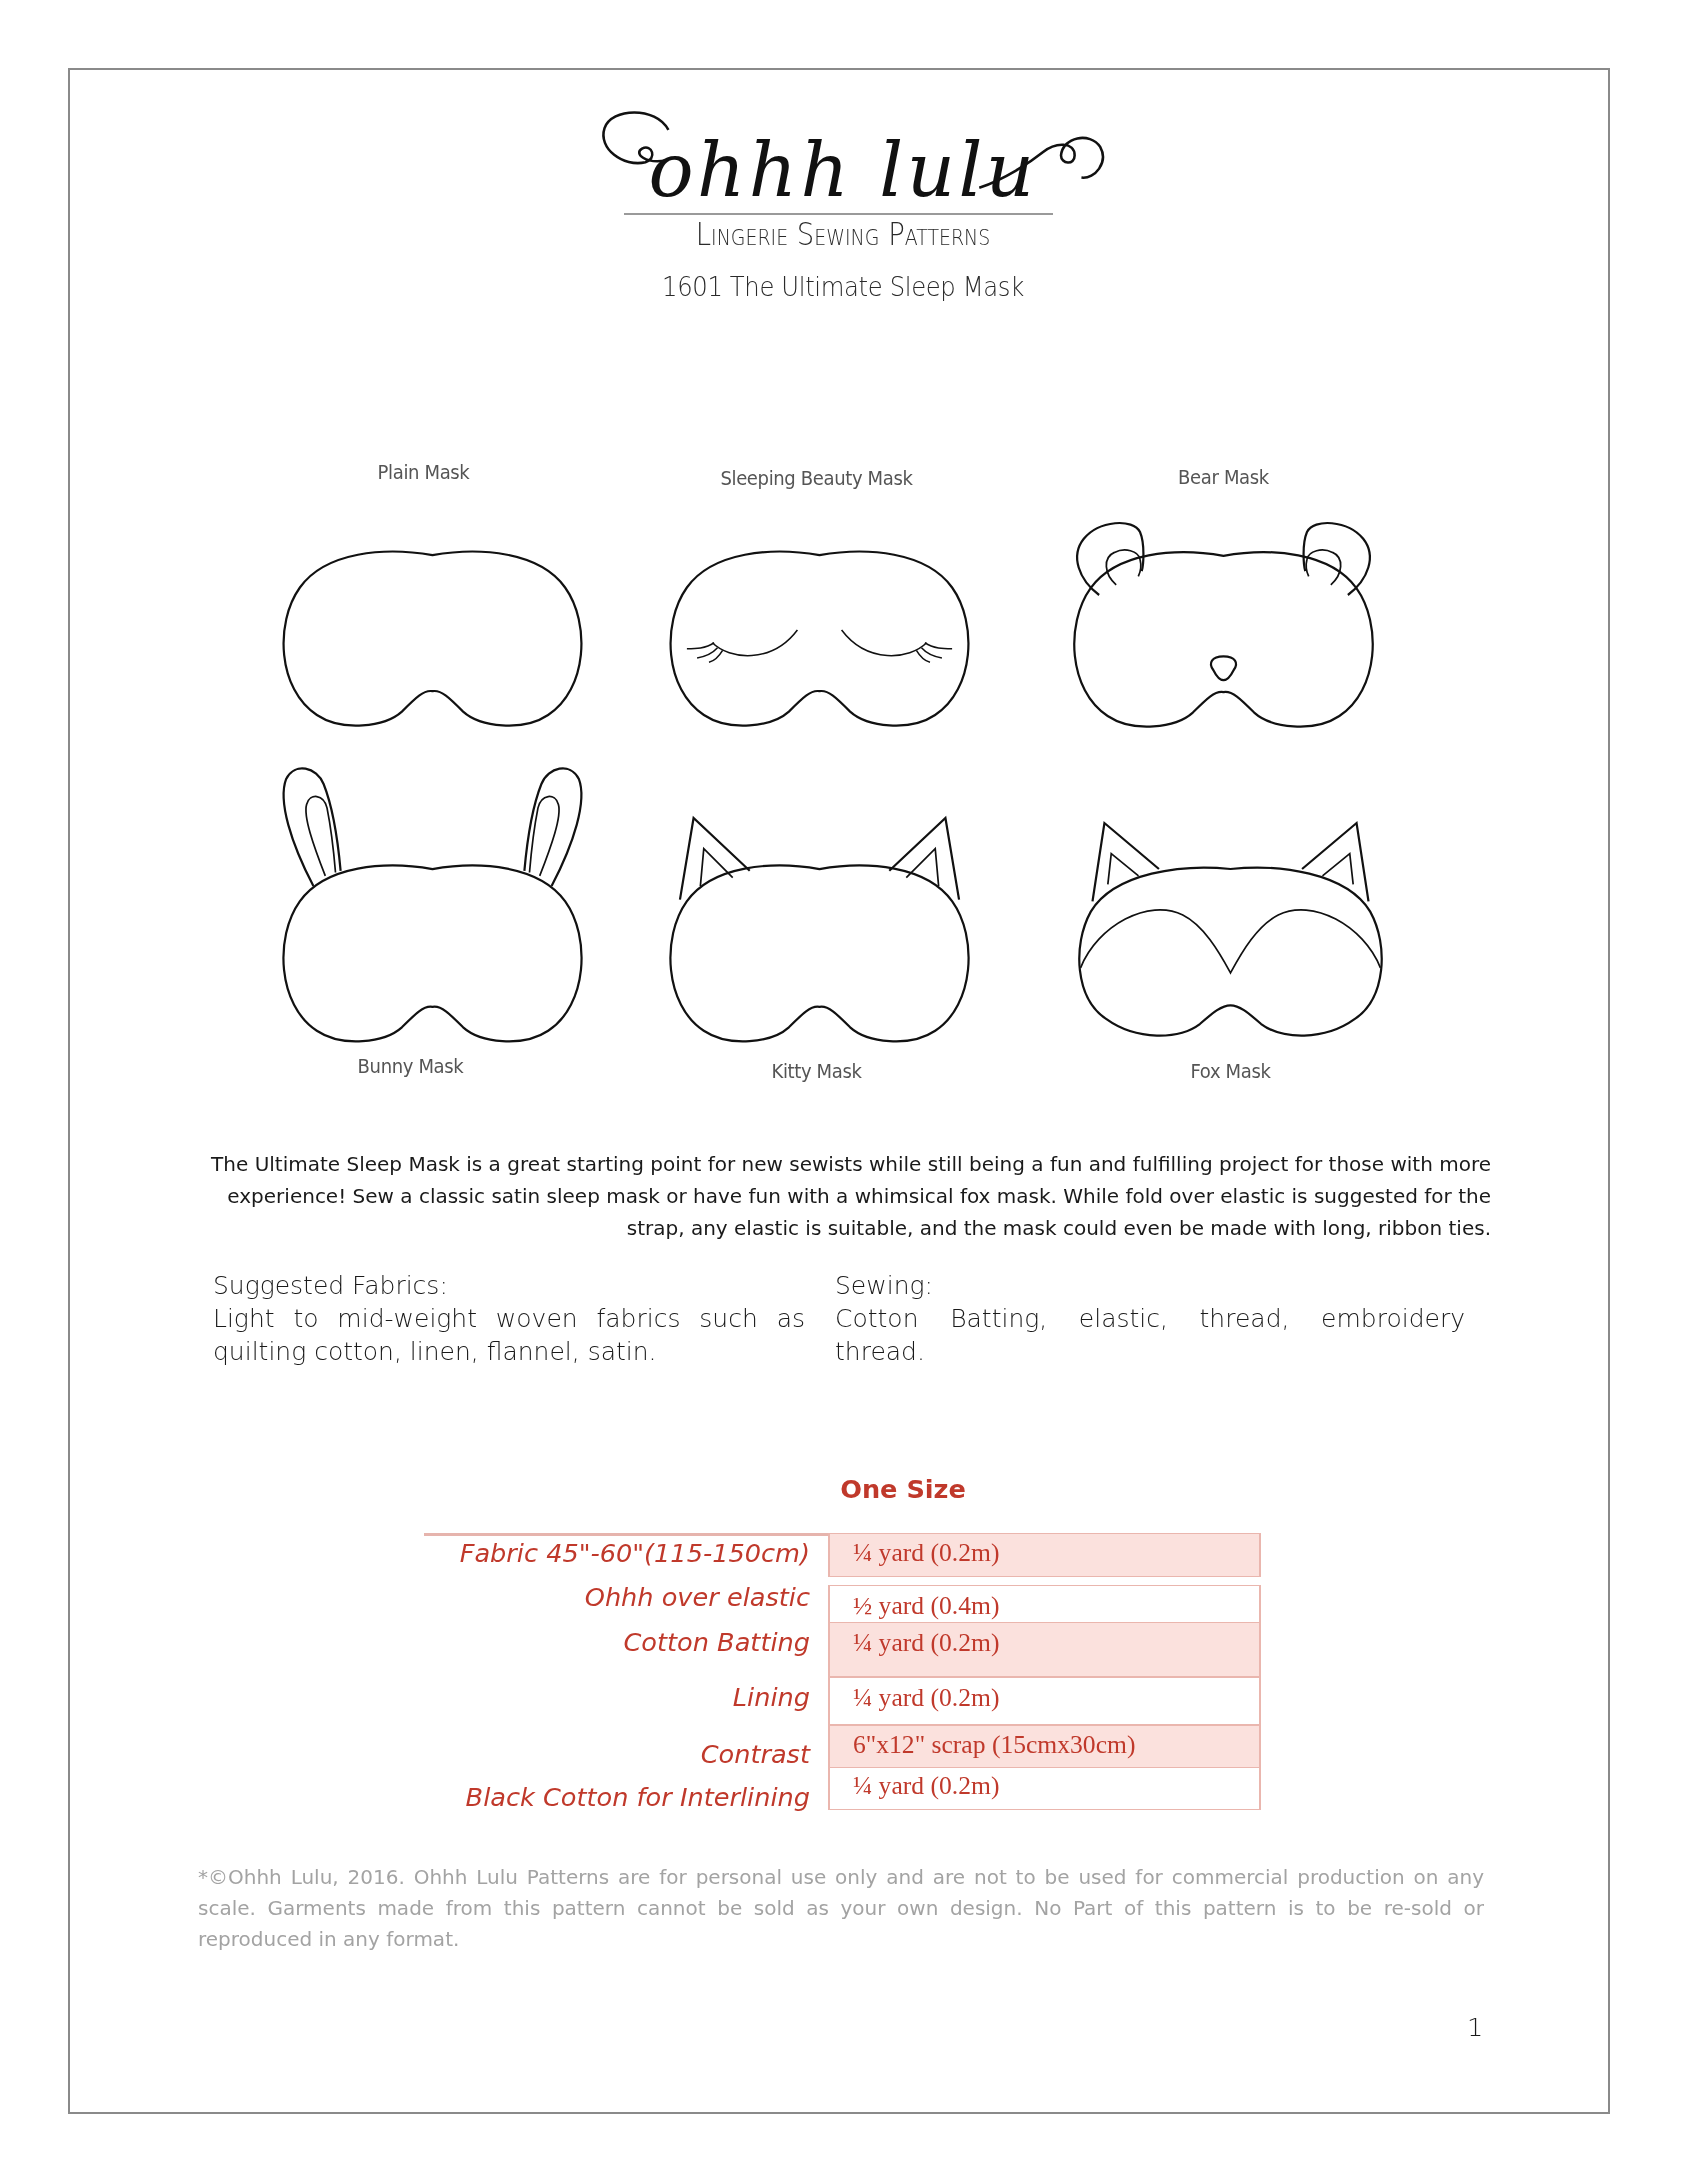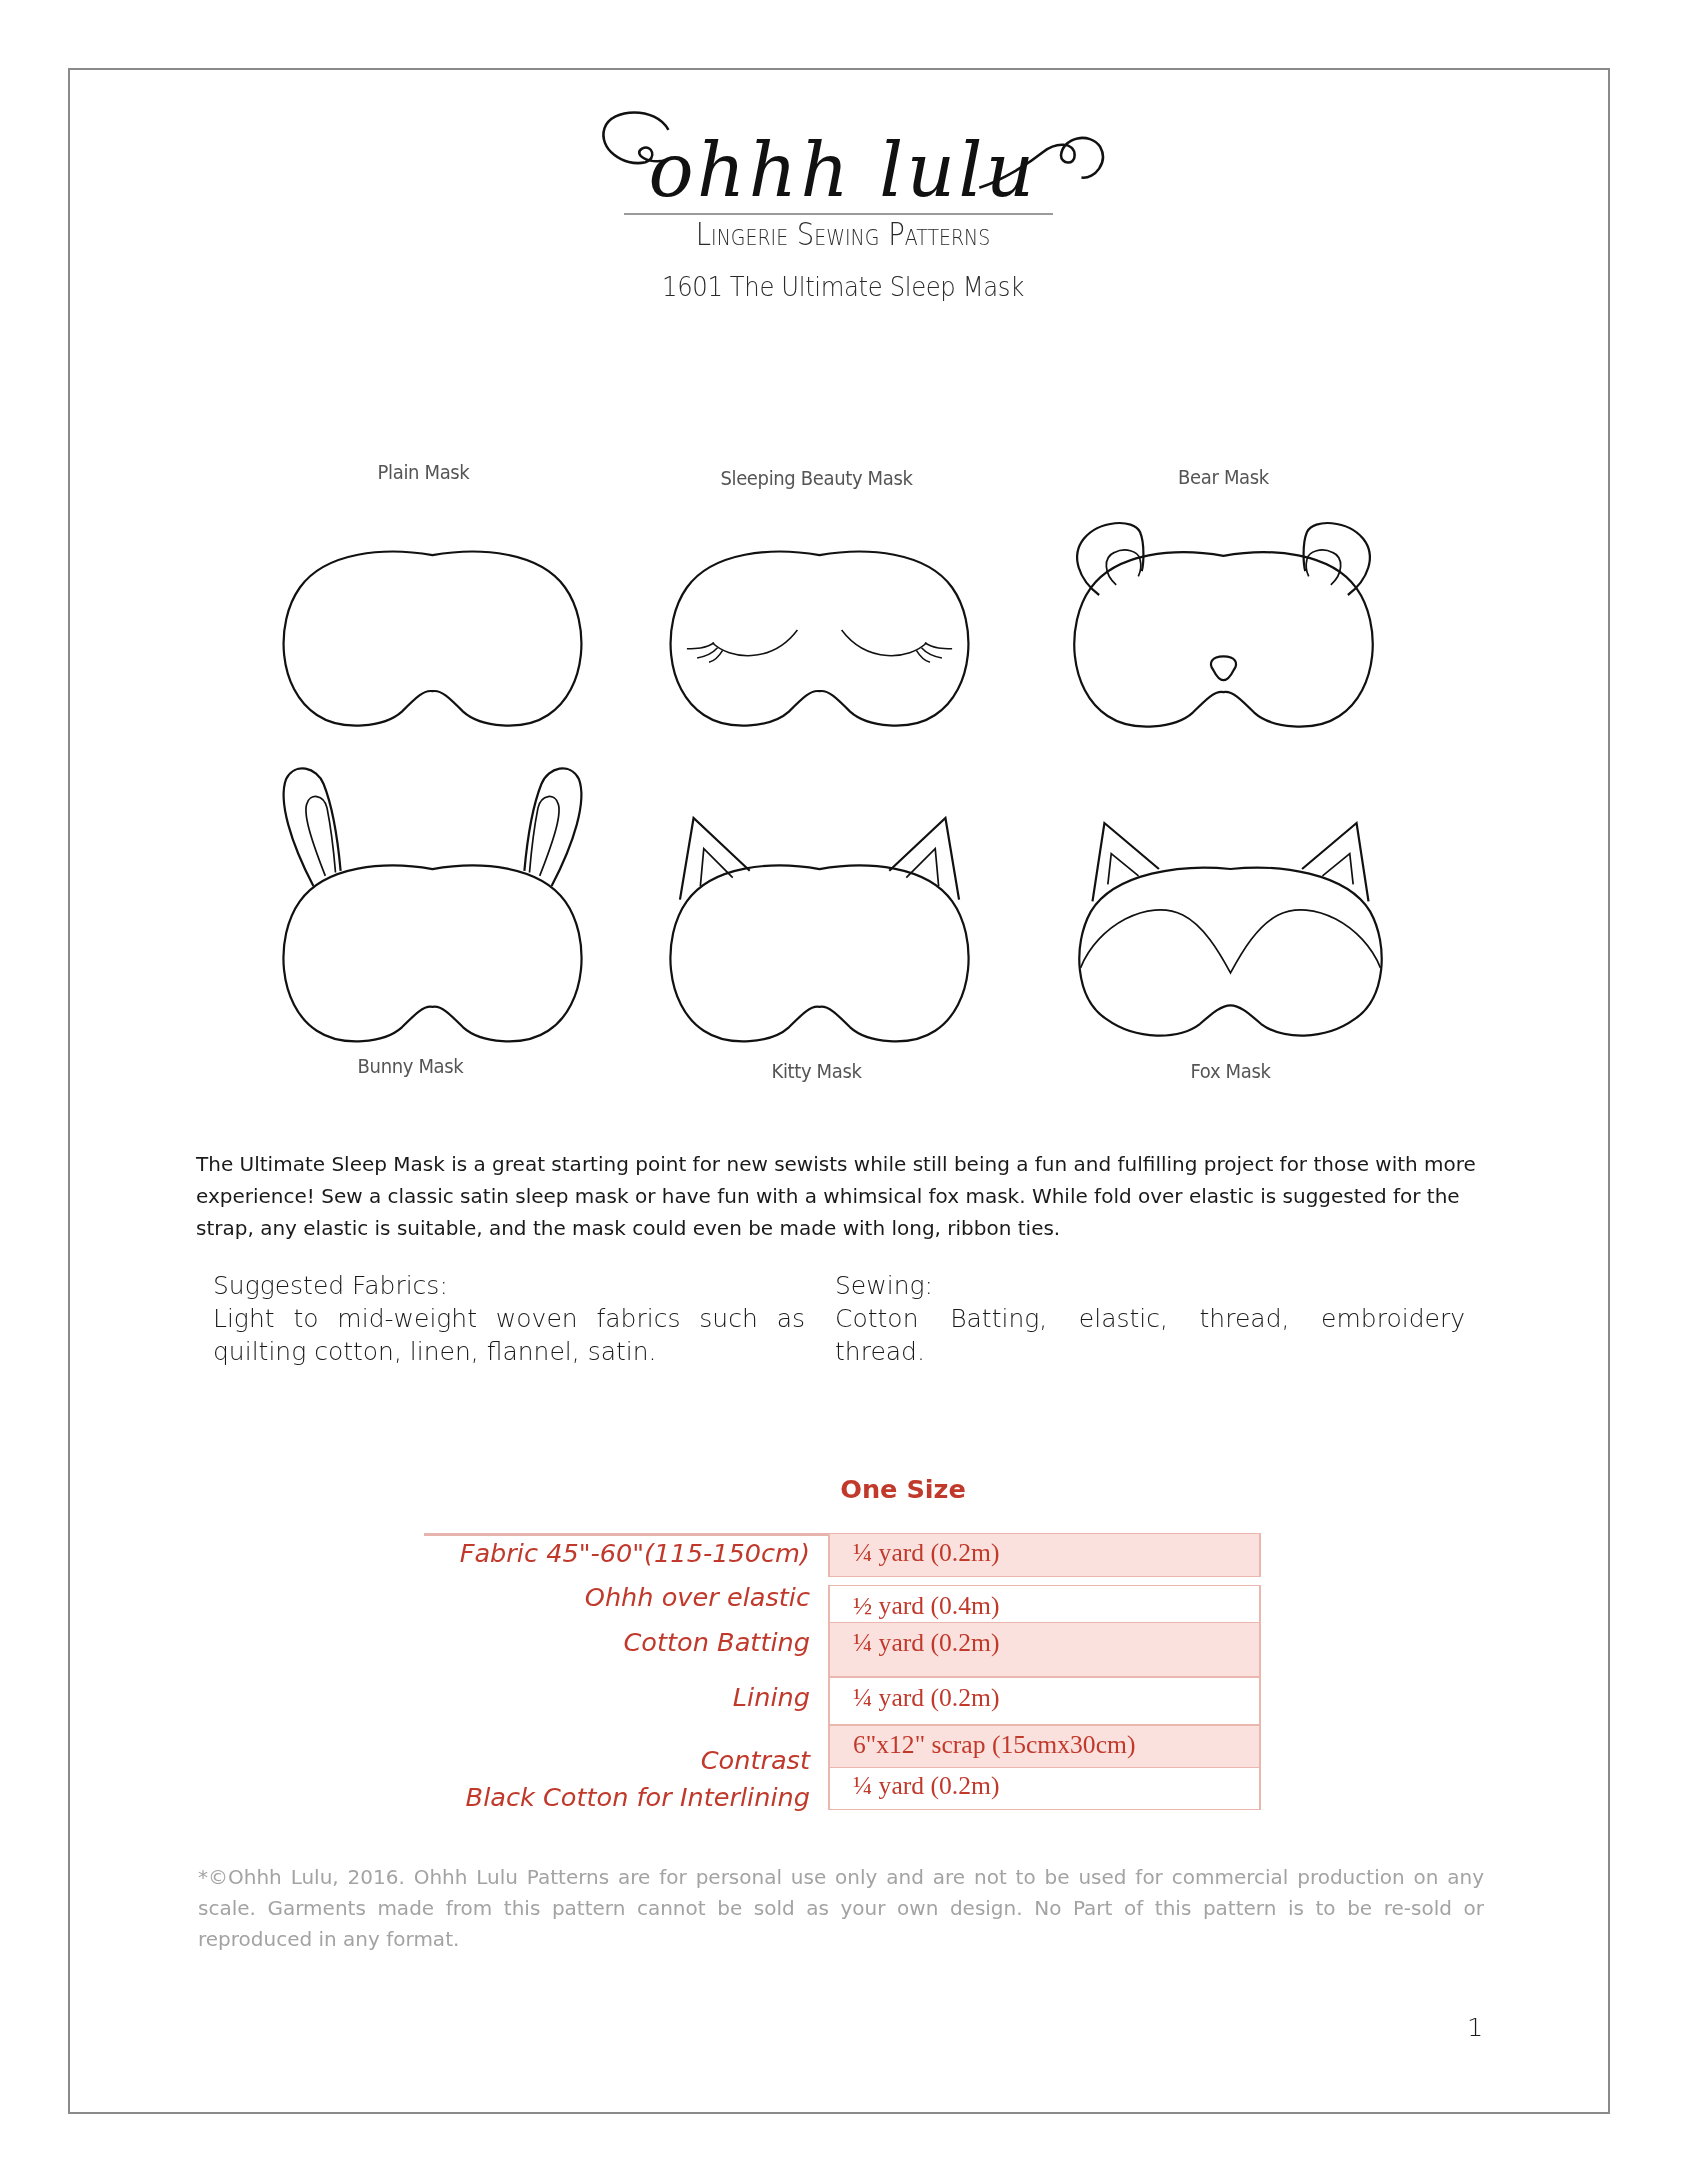--- a/index.html
+++ b/index.html
@@ -17,21 +17,21 @@
   .doc-title { position: absolute; left: 545px; top: 271px; width: 596px; text-align: center;
                font-family: "DejaVu Sans", sans-serif; font-size: 27px; color: #2a2a2a; letter-spacing: -0.4px;
                transform: scaleX(0.9); font-weight: 300; }
 
   
   .mask-label { position: absolute; text-align: center; font-family: "DejaVu Sans", sans-serif;
                 font-size: 19.6px; color: #555555; letter-spacing: -0.4px; width: 273px; transform: scaleX(0.92); }
   .mask-svg { position: absolute; overflow: visible; }
 
   
-  .intro { position: absolute; left: 196px; top: 1148px; width: 1295px; text-align: left;
+  .intro { position: absolute; left: 196px; top: 1148px; width: 1295px; text-align: right;
            font-family: "DejaVu Sans", sans-serif; font-size: 20px; line-height: 32px; color: #1a1a1a; }
 
   .col { position: absolute; top: 1269px; font-family: "DejaVu Sans", sans-serif; font-size: 25px;
          line-height: 33px; color: #1a1a1a; font-weight: 300; }
   .col .hd { display: block; }
   .col .bd { display: block; text-align: justify; text-align-last: left; }
   .col-left { left: 213px; width: 592px; }
   .col-right { left: 835px; width: 630px; }
 
   
@@ -165,21 +165,21 @@
   </div>
   <div class="yrow" style="top:89px;">
     <div class="ylabel" style="top:5.1px;">Cotton Batting</div>
     <div class="yval shade" style="top:0px; height:55px; line-height:39px;">¼ yard (0.2m)</div>
   </div>
   <div class="yrow" style="top:144px;">
     <div class="ylabel" style="top:5.1px;">Lining</div>
     <div class="yval" style="top:0px; height:48px; line-height:39px;">¼ yard (0.2m)</div>
   </div>
   <div class="yrow" style="top:192px;">
-    <div class="ylabel" style="top:20px;margin-left:20px;">Contrast</div>
+    <div class="ylabel" style="top:14px;margin-left:20px;">Contrast</div>
     <div class="yval shade" style="top:0px; height:43px; line-height:37px;">6"x12" scrap (15cmx30cm)</div>
   </div>
   <div class="yrow" style="top:234px;">
     <div class="ylabel" style="top:1.7px;margin-top:13px;">Black Cotton for Interlining</div>
     <div class="yval" style="top:0px; height:43px; line-height:36px;">¼ yard (0.2m)</div>
   </div>
 </div>
 
 <div class="footer">*©Ohhh Lulu, 2016. Ohhh Lulu Patterns are for personal use only and are not to be used for commercial production on any scale. Garments made from this pattern cannot be sold as your own design. No Part of this pattern is to be re-sold or reproduced in any format.</div>
 <div class="page-num">1</div>

